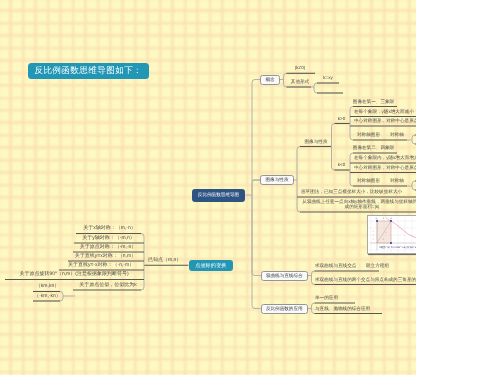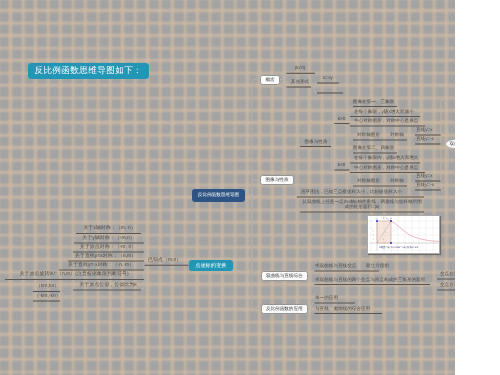--- a/index.html
+++ b/index.html
@@ -1,17 +1,17 @@
 <!DOCTYPE html>
 <html><head>
 <meta charset="utf-8">
 <style>
   html,body{margin:0;padding:0;background:#fff;}
   body{width:500px;height:375px;overflow:hidden;font-family:"Liberation Sans","DejaVu Sans",sans-serif;-webkit-font-smoothing:antialiased;text-rendering:geometricPrecision;transform:translateZ(0);}
-  #stage{position:relative;width:455px;height:375px;overflow:hidden;background:#a3a3a3;}
+  #stage{position:relative;width:416px;height:375px;overflow:hidden;background:#fef9c3;}
   .tx,.tx2,.boxed,.ell{filter:grayscale(1);}
   .grid{position:absolute;inset:-3px;
     background-image:
       repeating-linear-gradient(to right, rgba(245,206,164,.9) 0px, rgba(245,206,164,.9) 1.6px, rgba(255,255,255,0) 3.4px, rgba(255,255,255,0) 12.45px),
       repeating-linear-gradient(to bottom, rgba(245,206,164,.9) 0px, rgba(245,206,164,.9) 1.6px, rgba(255,255,255,0) 3.4px, rgba(255,255,255,0) 12.45px);
     filter:blur(1.0px);opacity:.55;}
   #links{position:absolute;left:0;top:0;width:500px;height:375px;pointer-events:none;}
   #links path{fill:none;stroke:#b4b0ab;stroke-width:1.0;stroke-linecap:butt;stroke-linejoin:round;}
   #links path.ink{stroke:#5a5652;stroke-width:1.1;}
   #links path.brace{stroke:#d9b894;stroke-width:.75;}

